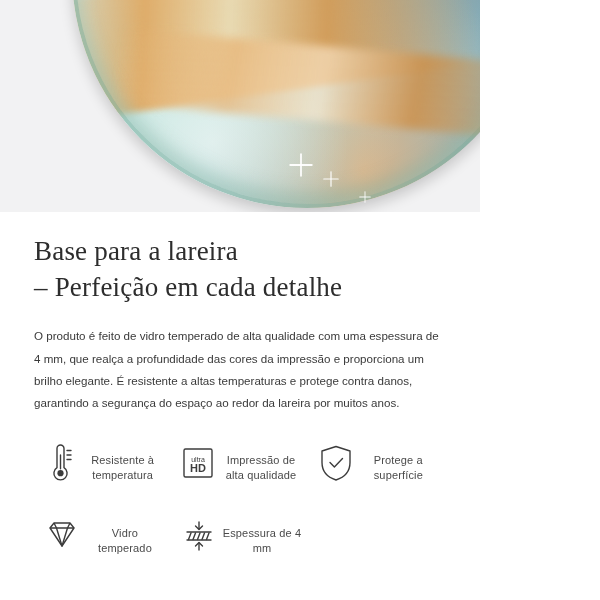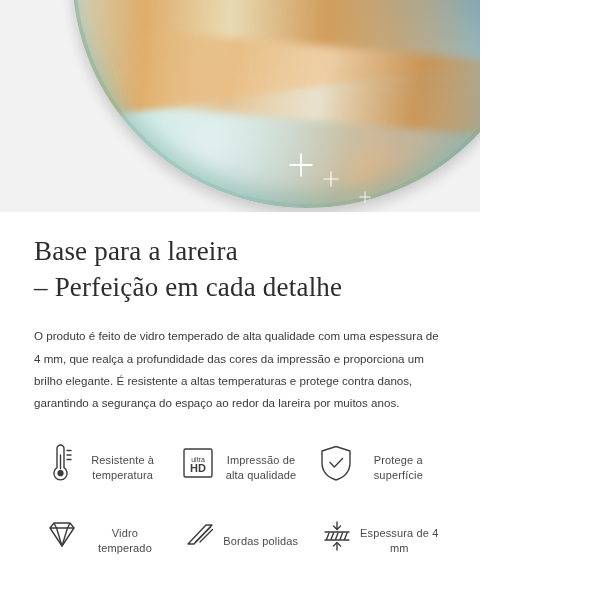--- a/index.html
+++ b/index.html
@@ -229,29 +229,20 @@
           <svg width="44" height="40" viewBox="0 0 44 40" fill="none" stroke="#3c3c3c" stroke-width="1.4" stroke-linejoin="round">
             <path d="M10 12h24l-12 18z"></path>
             <path d="M10 12 14 7h16l4 5"></path>
             <path d="M14 7l2.5 5M30 7l-2.5 5"></path>
             <path d="M16.5 12 22 30l5.5-18"></path>
           </svg>
         </div>
         <div class="feature-label">Vidro temperado</div>
       </div>
 
-      <div class="feature">
-        <div class="feature-icon">
-          <svg width="42" height="40" viewBox="0 0 42 40" fill="none" stroke="#3c3c3c" stroke-width="1.4" stroke-linecap="round" stroke-linejoin="round">
-            <path d="M9 28 27 9h6L15 28z"></path>
-            <path d="M16.5 26 31.5 11M21 26 33.5 13.5"></path>
-          </svg>
-        </div>
-        <div class="feature-label">Bordas polidas</div>
-      </div>
 
       <div class="feature">
         <div class="feature-icon">
           <svg width="44" height="40" viewBox="0 0 44 40" fill="none" stroke="#3c3c3c" stroke-width="1.4" stroke-linecap="round" stroke-linejoin="round">
             <path d="M22 6v7"></path>
             <path d="m18.5 10 3.5 3.5L25.5 10"></path>
             <path d="M10 16h24"></path>
             <path d="M10 24h24"></path>
             <path d="M11.5 23.5 14 17M16 23.5 18.5 17M20.5 23.5 23 17M25 23.5 27.5 17M29.5 23.5 32 17"></path>
             <path d="M22 34v-7"></path>

